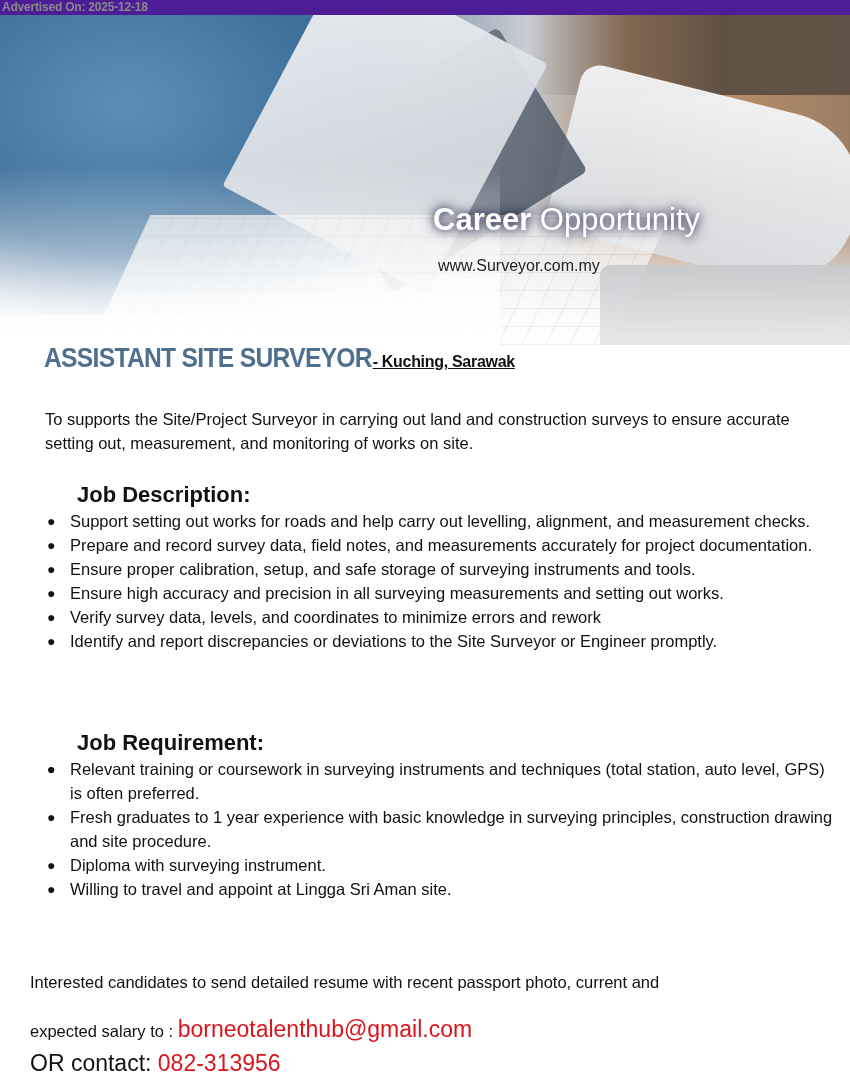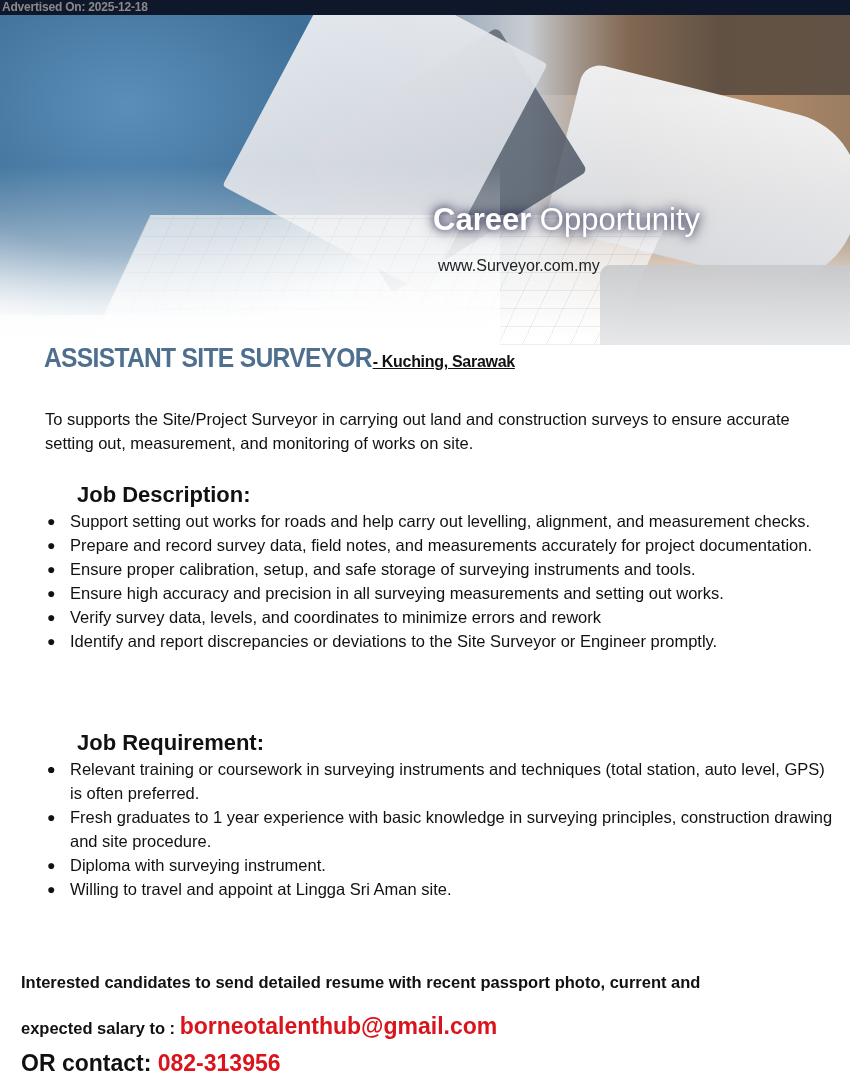--- a/index.html
+++ b/index.html
@@ -1,19 +1,19 @@
 <!DOCTYPE html>
 <html><head>
 <meta charset="utf-8">
 <style>
   * { margin:0; padding:0; box-sizing:border-box; }
   html, body { width:850px; height:1090px; background:#ffffff; overflow:hidden; }
   body { position:relative; font-family:"Liberation Sans", sans-serif; color:#111; }
 
-  .top-bar { position:absolute; left:0; top:0; width:850px; height:15px; background:#0f172a; }
+  .top-bar { position:absolute; left:0; top:0; width:850px; height:15px; background:#4c1d95; }
   .advertised { position:absolute; left:2px; top:0; font-family:"Liberation Sans", sans-serif; font-weight:bold; font-size:12px; color:#8a8a8a; letter-spacing:-0.2px; line-height:15px; }
 
   .hero { position:absolute; left:0; top:15px; width:850px; height:330px; overflow:hidden;
     background:
       linear-gradient(180deg, rgba(255,255,255,0) 0%, rgba(255,255,255,0) 55%, rgba(255,255,255,0.85) 88%, #ffffff 100%),
       linear-gradient(90deg, #3f6c92 0%, #4d7ea8 22%, #5a8ab1 38%, #8a9db0 50%, #c8cdd3 62%, #a88465 74%, #b68e6a 86%, #9a7d63 100%);
   }
   .hero .shirt { position:absolute; left:0; top:0; width:420px; height:300px;
     background: radial-gradient(ellipse at 30% 30%, #5b8fba 0%, #3e6f98 50%, rgba(62,111,152,0) 80%); }
   .hero .paper { position:absolute; left:270px; top:-20px; width:230px; height:260px; background:linear-gradient(135deg,#f0f2f5,#c9ced6);
@@ -50,23 +50,23 @@
   .section-heading { font-family:"Liberation Sans", sans-serif; font-size:22px; color:#111; line-height:28px;margin-left:32px; }
   .jd-heading { position:absolute; left:45px; top:481px; }
   .jr-heading { position:absolute; left:45px; top:729px; }
 
   ul.bullets { list-style:none; }
   ul.bullets li { position:relative; padding-left:25px; font-size:16.5px; line-height:24px; }
   ul.bullets li .dot { position:absolute; left:2px; top:0; font-size:14px; }
   .jd-list { position:absolute; left:45px; top:509px; width:790px; }
   .jr-list { position:absolute; left:45px; top:757px; width:790px; }
 
-  .apply { position:absolute; left:21px; top:970px; width:800px;font-weight:bold; }
+  .apply { position:absolute; left:30px; top:970px; width:800px; }
   .apply .line1 { font-size:16.5px; line-height:24px; }
-  .apply .line2 { font-size:16.5px; line-height:40px; margin-top:12px; }
+  .apply .line2 { font-size:16.5px; line-height:34px; margin-top:18px; }
   .apply .email { color:#d9141c; font-size:23px; }
   .apply .line3 { font-size:23px; line-height:30px; }
   .apply .phone { color:#d9141c; font-size:23px; }
 </style>
 </head>
 <body>
 
 <div class="top-bar">
   <span class="advertised">Advertised On: 2025-12-18</span>
 </div>

